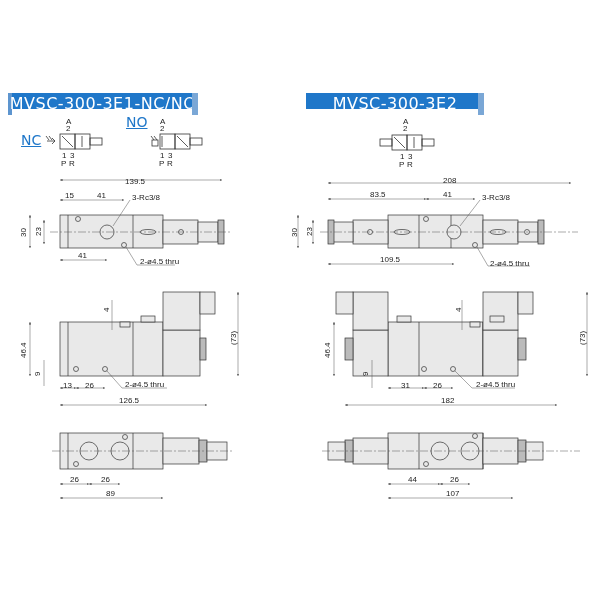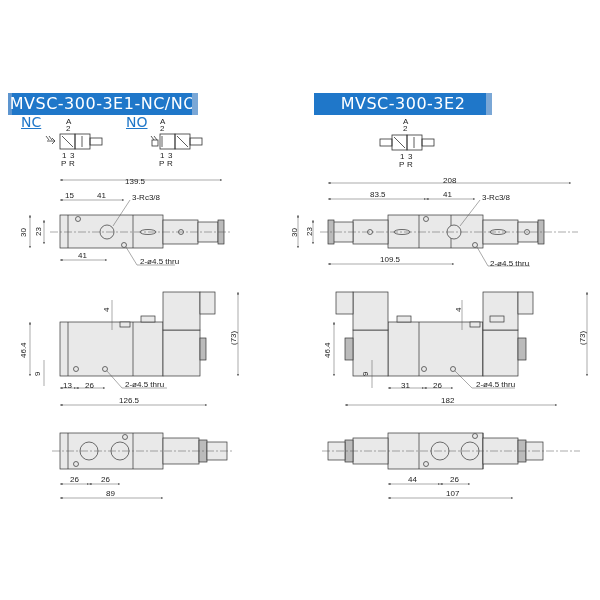--- a/index.html
+++ b/index.html
@@ -1,38 +1,38 @@
 <!DOCTYPE html>
 <html><head>
 <meta charset="utf-8">
 <style>
   html, body { margin:0; padding:0; background:#ffffff; }
   body { width:600px; height:600px; position:relative; overflow:hidden; font-family:"Liberation Sans", sans-serif; color:#222; }
-  .banner { position:absolute; height:22px; background:#1f77c9; color:#fff; font-family:"DejaVu Sans", sans-serif; font-size:16px; line-height:22px; letter-spacing:0.5px; }
+  .banner { position:absolute; height:16px; background:#1f77c9; color:#fff; font-family:"DejaVu Sans", sans-serif; font-size:16px; line-height:22px; letter-spacing:0.5px; }
   .banner .cap { position:absolute; right:0; top:0; width:6px; height:22px; background:#7aa7d6; }
   .banner .lcap { position:absolute; left:0; top:0; width:4px; height:22px; background:#5d95cf; }
   .banner span { position:absolute; left:0; right:0; text-align:center; }
   .lbl-nc { position:absolute; font-size:14px; color:#1f77c9; text-decoration:underline; font-family:"DejaVu Sans", sans-serif; }
   svg { position:absolute; left:0; top:0; }
   svg text { font-family:"Liberation Sans", sans-serif; font-size:8px; fill:#222; }
 </style>
 </head>
 <body>
 
 <div class="banner" style="left:8px; top:93px; width:190px;">
   <div class="lcap"></div>
   <span>MVSC-300-3E1-NC/NO</span>
   <div class="cap"></div>
 </div>
-<div class="banner" style="left:314px; top:93px; width:178px;">
+<div class="banner" style="left:306px; top:93px; width:178px;">
   <span>MVSC-300-3E2</span>
   <div class="cap"></div>
 </div>
 
-<div class="lbl-nc" style="left:21px; top:114px;text-decoration:underline;">NC</div>
+<div class="lbl-nc" style="left:21px; top:132px;text-decoration:underline;">NC</div>
 <div class="lbl-nc" style="left:126px; top:114px;text-align:right;">NO</div>
 
 <svg width="600" height="600" viewBox="0 0 600 600">
   <defs>
     <marker id="ar" markerWidth="6" markerHeight="6" refX="5" refY="3" orient="auto">
         <path d="M0,1 L5,3 L0,5 z" fill="#333"></path>
       </marker>
     <marker id="al" markerWidth="6" markerHeight="6" refX="1" refY="3" orient="auto">
         <path d="M6,1 L1,3 L6,5 z" fill="#333"></path>
       </marker>

